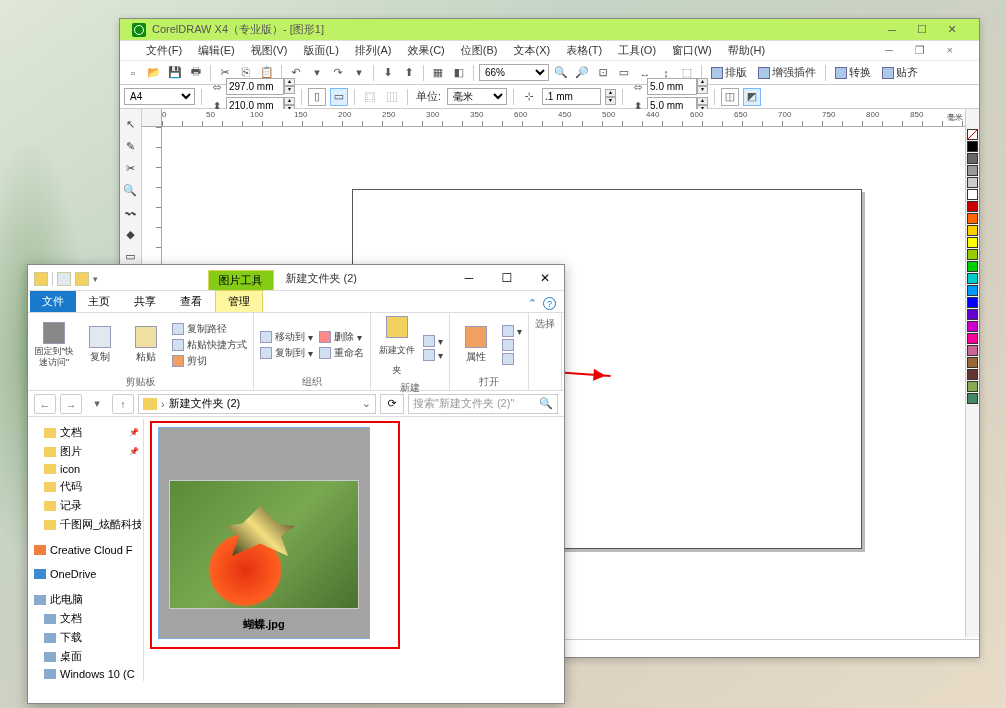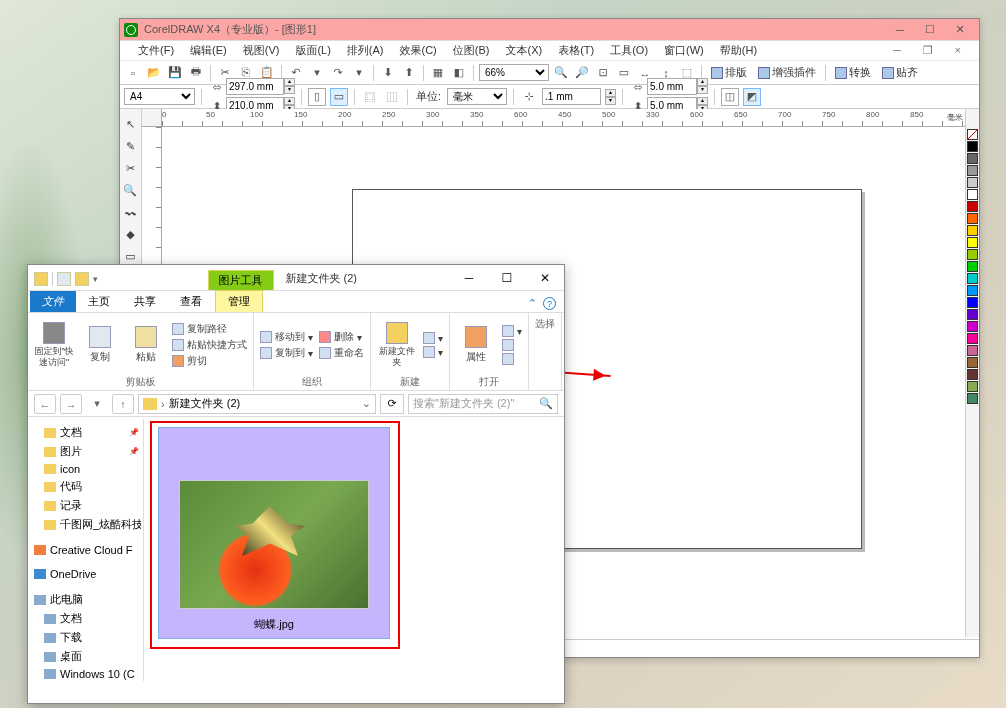--- a/index.html
+++ b/index.html
@@ -2,26 +2,26 @@
 <html><head>
 <meta charset="utf-8">
 <style>
 * { box-sizing: border-box; margin: 0; padding: 0; font-family: "Microsoft YaHei", "Segoe UI", sans-serif; }
 body { width: 1006px; height: 708px; overflow: hidden; background: linear-gradient(135deg, #d4e4d4, #c8d8c8, #e8e0d0); position: relative; }
 .desktop-bg { position: absolute; inset: 0; background: linear-gradient(to bottom right, #e0e8d8 0%, #c4d4c4 30%, #d8d0c0 70%, #e8dcc8 100%); }
 .desktop-bg::before { content:""; position:absolute; left:0; top:0; width:100px; height:708px; background: radial-gradient(ellipse 80px 300px at 30px 350px, #9ab890 0%, transparent 70%); }
 
 
 .cdr-window { position:absolute; left:119px; top:18px; width:861px; height:640px; background:#fff; border:1px solid #888; box-shadow: 0 2px 8px rgba(0,0,0,.2); }
-.cdr-titlebar { height:22px; background:#fca5a5; border-bottom:1px solid #ddd; display:flex; align-items:center; padding:0 4px; font-size:11px; color:#555; }
+.cdr-titlebar { height:22px; background:#bef264; border-bottom:1px solid #ddd; display:flex; align-items:center; padding:0 12px; font-size:11px; color:#555; }
 .cdr-titlebar .logo { width:14px; height:14px; background:#0a8a0a; border-radius:2px; margin-right:6px; position:relative; }
 .cdr-titlebar .logo::after { content:""; position:absolute; inset:2px; border:1px solid #fff; border-radius:50%; }
 .cdr-titlebar .title { flex:1; }
 .cdr-titlebar .wbtn { width:30px; height:18px; display:flex; align-items:center; justify-content:center; color:#555; cursor:pointer; font-size:11px; }
-.cdr-menubar { height:20px; display:flex; align-items:center; padding:0 10px; font-size:11px; color:#333; border-bottom:1px solid #eee; }
+.cdr-menubar { height:20px; display:flex; align-items:center; padding:0 18px; font-size:11px; color:#333; border-bottom:1px solid #eee; }
 .cdr-menubar span { padding:2px 8px; cursor:pointer; }
 .cdr-menubar .docbtns { margin-left:auto; display:flex; gap:6px; color:#777; }
 .cdr-toolbar1 { height:24px; border-bottom:1px solid #ccc; display:flex; align-items:center; padding:2px 4px; gap:3px; font-size:11px; }
 .tb-btn { width:18px; height:18px; border:1px solid transparent; display:flex; align-items:center; justify-content:center; color:#555; cursor:pointer; font-size:11px; }
 .tb-sep { width:1px; height:16px; background:#ccc; margin:0 2px; }
 .tb-input { border:1px solid #aaa; background:#fff; height:17px; padding:0 2px; font-size:10px; }
 .tb-select { border:1px solid #aaa; background:#fff; height:17px; font-size:10px; padding:0 1px; }
 .tb-labelbtn { display:flex; align-items:center; gap:2px; padding:0 4px; height:18px; cursor:pointer; font-size:11px; color:#333; }
 .tb-labelbtn .ico { width:12px; height:12px; background:#aac8e8; border:1px solid #669; }
 .cdr-toolbar2 { height:24px; border-bottom:1px solid #ccc; display:flex; align-items:center; padding:2px 4px; gap:4px; font-size:10px; }
@@ -47,21 +47,21 @@
 .exp-qat { display:flex; align-items:center; gap:4px; padding-bottom:4px; }
 .exp-qat .ico { width:14px; height:14px; background:#f4d060; border:1px solid #cc9; }
 .exp-tabgrp { margin-left:110px; display:flex; align-items:flex-end; }
 .exp-ctxtab { background:#84cc16; border:1px solid #e0d060; border-bottom:none; padding:2px 10px; font-size:11px; }
 .exp-titletext { margin-left:12px; font-size:11px; color:#333; padding-bottom:4px; }
 .exp-wbtns { margin-left:auto; display:flex; }
 .exp-wbtns .wbtn { width:38px; height:24px; display:flex; align-items:center; justify-content:center; font-size:12px; cursor:pointer; }
 
 .exp-tabs { height:22px; display:flex; align-items:flex-end; padding-left:2px; font-size:11px; border-bottom:1px solid #ddd; }
 .exp-tabs .tab { padding:3px 12px; cursor:pointer; }
-.exp-tabs .tab.active { background:#1979ca; color:#fff;font-style:italic; }
+.exp-tabs .tab.active { background:#1979ca; color:#fff; }
 .exp-tabs .tab.mgmt { background:#fff6a0; border:1px solid #e0d060; border-bottom:none; margin-left:1px; }
 .exp-help { margin-left:auto; padding:2px 8px; color:#1979ca; display:flex; gap:6px; }
 
 .exp-ribbon { height:78px; border-bottom:1px solid #ddd; display:flex; font-size:10px; color:#444; }
 .rgrp { border-right:1px solid #ddd; padding:3px 6px 1px; display:flex; flex-direction:column; }
 .rgrp .body { flex:1; display:flex; gap:6px; }
 .rgrp .label { text-align:center; font-size:10px; color:#666; padding-top:1px; }
 .rbig { display:flex; flex-direction:column; align-items:center; justify-content:center; width:40px; cursor:pointer; gap:2px; }
 .rbig .ico { width:22px; height:22px; background:#e0e8f0; border:1px solid #99b; }
 .rlist { display:flex; flex-direction:column; gap:2px; justify-content:center; }
@@ -77,21 +77,21 @@
 
 .exp-body { position:absolute; top:154px; bottom:22px; left:0; right:0; display:flex; }
 .exp-nav { width:116px; border-right:1px solid #ddd; overflow:hidden; padding:4px 2px; font-size:11px; }
 .exp-nav .item { padding:2px 2px 2px 14px; cursor:pointer; display:flex; align-items:center; gap:4px; white-space:nowrap; overflow:hidden; }
 .exp-nav .item .nico { width:12px; height:10px; background:#f4d060; flex-shrink:0; }
 .exp-nav .item.drive .nico { background:#8ac; }
 .exp-nav .item.hdr { padding-left:4px; font-weight:normal; }
 .exp-nav .item.pin::after { content:"📌"; font-size:8px; margin-left:auto; }
 .exp-content { flex:1; padding:10px; position:relative; }
 .redbox { position:absolute; left:6px; top:2px; width:250px; height:228px; border:2px solid #e00; }
-.thumb-item { position:absolute; left:14px; top:8px; width:232px; height:212px; border:1px solid #7db3e8; background:#c4b5fd; padding:6px; display:flex; flex-direction:column; align-items:center; }
+.thumb-item { position:absolute; left:14px; top:8px; width:212px; height:212px; border:1px solid #7db3e8; background:#a3a3a3; padding:6px; display:flex; flex-direction:column; align-items:center;font-weight:bold; }
 .thumb-img { width:190px; height:130px; margin-top:46px; background: radial-gradient(circle at 40% 70%, #e63010 0%, #ff6020 24%, transparent 26%), linear-gradient(135deg, #5a8b3a, #7aa850, #4a7030); position:relative; border:1px solid #ccc; }
 .thumb-img::after { content:""; position:absolute; left:55px; top:25px; width:70px; height:50px; background: linear-gradient(45deg, #2a2a10, #f4e080, #2a2a10); clip-path: polygon(50% 0, 75% 35%, 100% 40%, 80% 60%, 90% 100%, 50% 75%, 10% 100%, 20% 60%, 0 40%, 25% 35%); }
 .thumb-label { margin-top:8px; font-size:11px; }
 .arrow { position:absolute; left:396px; top:360px; width:215px; height:2px; background:#e00; transform-origin:left center; transform:rotate(4deg); }
 .arrow::after { content:""; position:absolute; right:-1px; top:-5px; border:6px solid transparent; border-left:12px solid #e00; }
 
 .exp-status { position:absolute; bottom:0; left:0; right:0; height:20px; border-top:1px solid #ddd; font-size:10px; color:#555; display:flex; align-items:center; padding:0 8px; }
 .exp-status .viewbtns { margin-left:auto; display:flex; gap:2px; }
 .exp-status .viewbtns div { width:18px; height:14px; border:1px solid #aaa; cursor:pointer; }
 
@@ -268,21 +268,21 @@
             <span style="left: 44px;">50</span>
             <span style="left: 88px;">100</span>
             <span style="left: 132px;">150</span>
             <span style="left: 176px;">200</span>
             <span style="left: 220px;">250</span>
             <span style="left: 264px;">300</span>
             <span style="left: 308px;">350</span>
             <span style="left: 352px;">600</span>
             <span style="left: 396px;">450</span>
             <span style="left: 440px;">500</span>
-            <span style="left: 484px;">330</span>
+            <span style="left: 484px;">440</span>
             <span style="left: 528px;">600</span>
             <span style="left: 572px;">650</span>
             <span style="left: 616px;">700</span>
             <span style="left: 660px;">750</span>
             <span style="left: 704px;">800</span>
             <span style="left: 748px;">850</span>
           </div>
         <span style="position:absolute;right:2px;top:3px;font-size:8px">毫米</span>
       </div>
       <div class="cdr-ruler-v"></div>
@@ -400,21 +400,21 @@
               <span>重命名</span>
             </div>
         </div>
       </div>
       <div class="label">组织</div>
     </div>
     <div class="rgrp">
       <div class="body">
         <div class="rbig">
             <div class="ico" style="background:#f4d060"></div>
-            <span style="text-align:center;font-size:9px;line-height:11px">新建文件夹</span>
+            <span style="text-align:center;font-size:9px;line-height:20px">新建文件夹</span>
           </div>
         <div class="rlist">
           <div><span class="rico"></span>▾</div>
           <div><span class="rico"></span>▾</div>
         </div>
       </div>
       <div class="label">新建</div>
     </div>
     <div class="rgrp">
       <div class="body">

